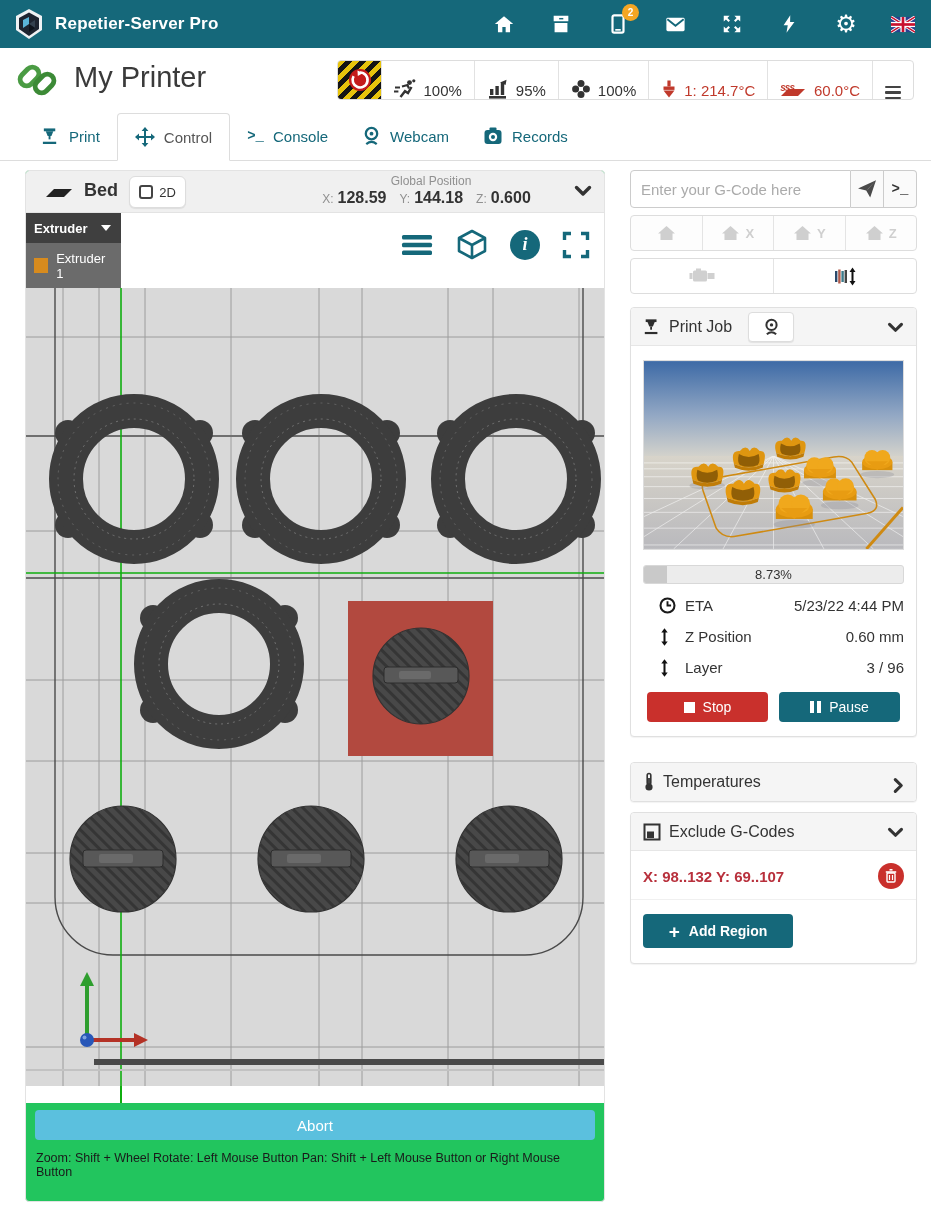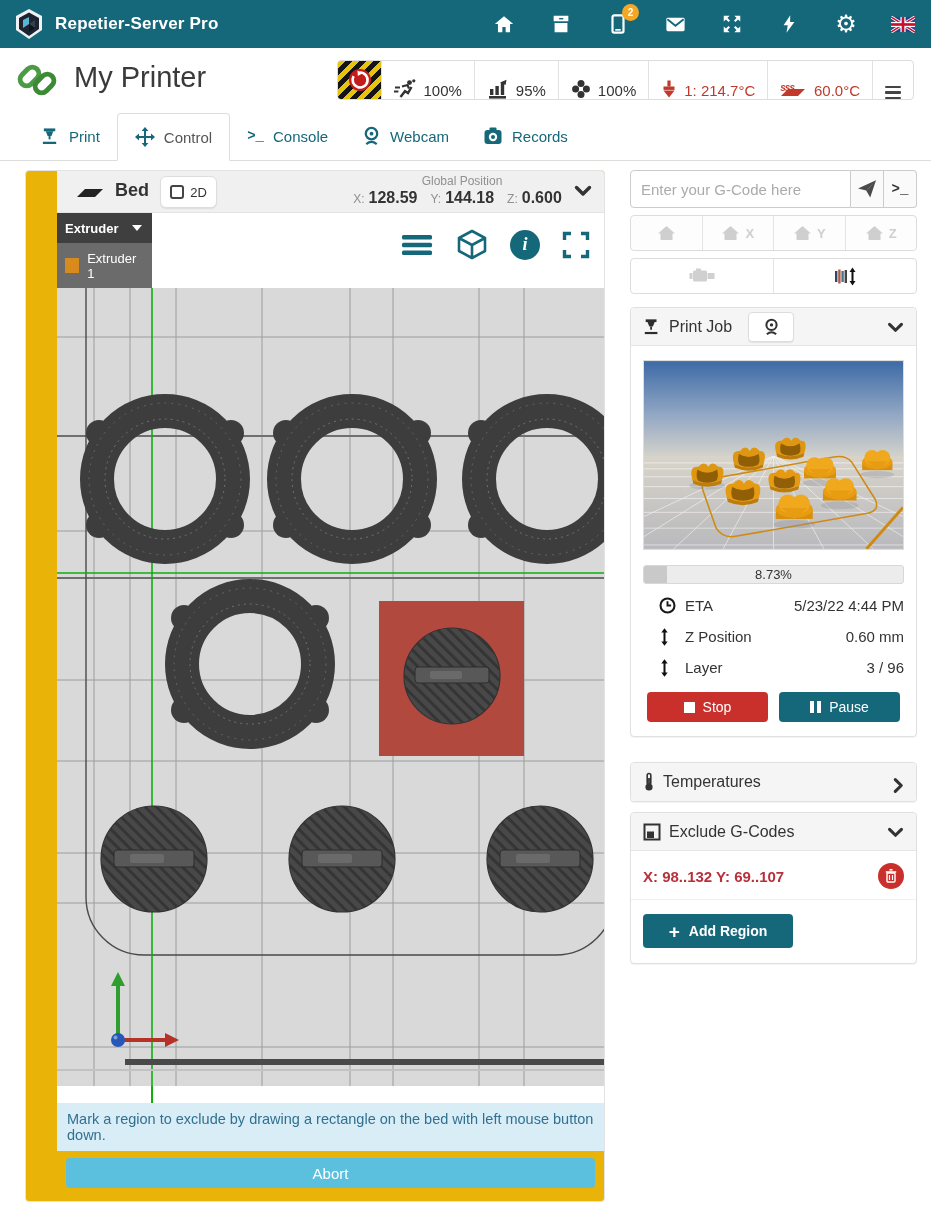--- a/index.html
+++ b/index.html
@@ -29,21 +29,21 @@
   .hamb { display:flex; flex-direction:column; gap:3px; }
   .hamb i { display:block; width:16px; height:2.5px; background:#444; border-radius:1px; }
 
   
   .tabs { position:absolute; left:0; top:112px; width:931px; height:49px; border-bottom:1px solid #ddd; display:flex; align-items:flex-end; padding-left:24px; }
   .tab { height:48px; display:flex; align-items:center; gap:9px; padding:0 17px; color:#15687A; font-size:15px; cursor:pointer; }
   .tab.active { background:#fff; border:1px solid #ddd; border-bottom:1px solid #fff; border-radius:4px 4px 0 0; margin-bottom:-1px; color:#555; }
   .prompt-ic { font-family:"Liberation Mono",monospace; font-weight:bold; color:#15687A; font-size:14px; }
 
   
-  .bed-panel { position:absolute; left:25px; top:170px; width:580px; height:1032px; border:1px solid #e3e3e3; border-radius:4px; background:#eab308; overflow:hidden;padding-left:31px; }
+  .bed-panel { position:absolute; left:25px; top:170px; width:580px; height:1032px; border:1px solid #e3e3e3; border-radius:4px; background:#22c55e; overflow:hidden; }
   .bed-head { position:relative; height:42px; background:#f0f0f0; border-bottom:1px solid #e3e3e3; }
   .bed-ic { position:absolute; left:18px; top:15px; }
   .bed-title { position:absolute; left:58px; top:9px; font-size:18px; font-weight:bold; color:#333; }
   .btn-2d { position:absolute; left:103px; top:5px; width:57px; height:32px; background:#fff; border:1px solid #ddd; border-radius:6px; box-shadow:0 1px 1px rgba(0,0,0,.08); display:flex; align-items:center; justify-content:center; gap:6px; font-size:13px; color:#333; }
   .cb { width:14px; height:14px; border:2px solid #444; border-radius:3px; background:#fff; }
   .gp { position:absolute; left:255px; top:3px; width:300px; text-align:center; }
   .gp-label { font-size:12px; color:#909090; }
   .gp-vals { display:flex; justify-content:center; align-items:baseline; gap:4px; margin-top:1px; }
   .gp-ax { font-size:12px; color:#909090; }
   .gp-num { font-size:16px; font-weight:bold; color:#333; margin-right:9px; }
@@ -461,21 +461,20 @@
         </g>
 
         <rect x="68" y="771" width="512" height="6" fill="#4a4a4a"></rect>
         <rect x="0" y="781" width="578" height="2" fill="#c2c2c2"></rect>
       </svg>
     </div>
 
     <div class="bed-gap">
       <div class="green-cont"></div>
     </div>
-    <div class="bed-alert">Mark a region to exclude by drawing a rectangle on the bed with left mouse button down.</div>
     <div class="abort-btn">Abort</div>
     <div class="bed-help">Zoom: Shift + Wheel Rotate: Left Mouse Button Pan: Shift + Left Mouse Button or Right Mouse Button</div>
   </div>
 
   <div class="sidebar">
 
     <div class="gcode-row">
       <input class="gcode-input" placeholder="Enter your G-Code here" style="">
       <div class="gbtn">
         <svg width="20" height="20" viewBox="0 0 20 20">

